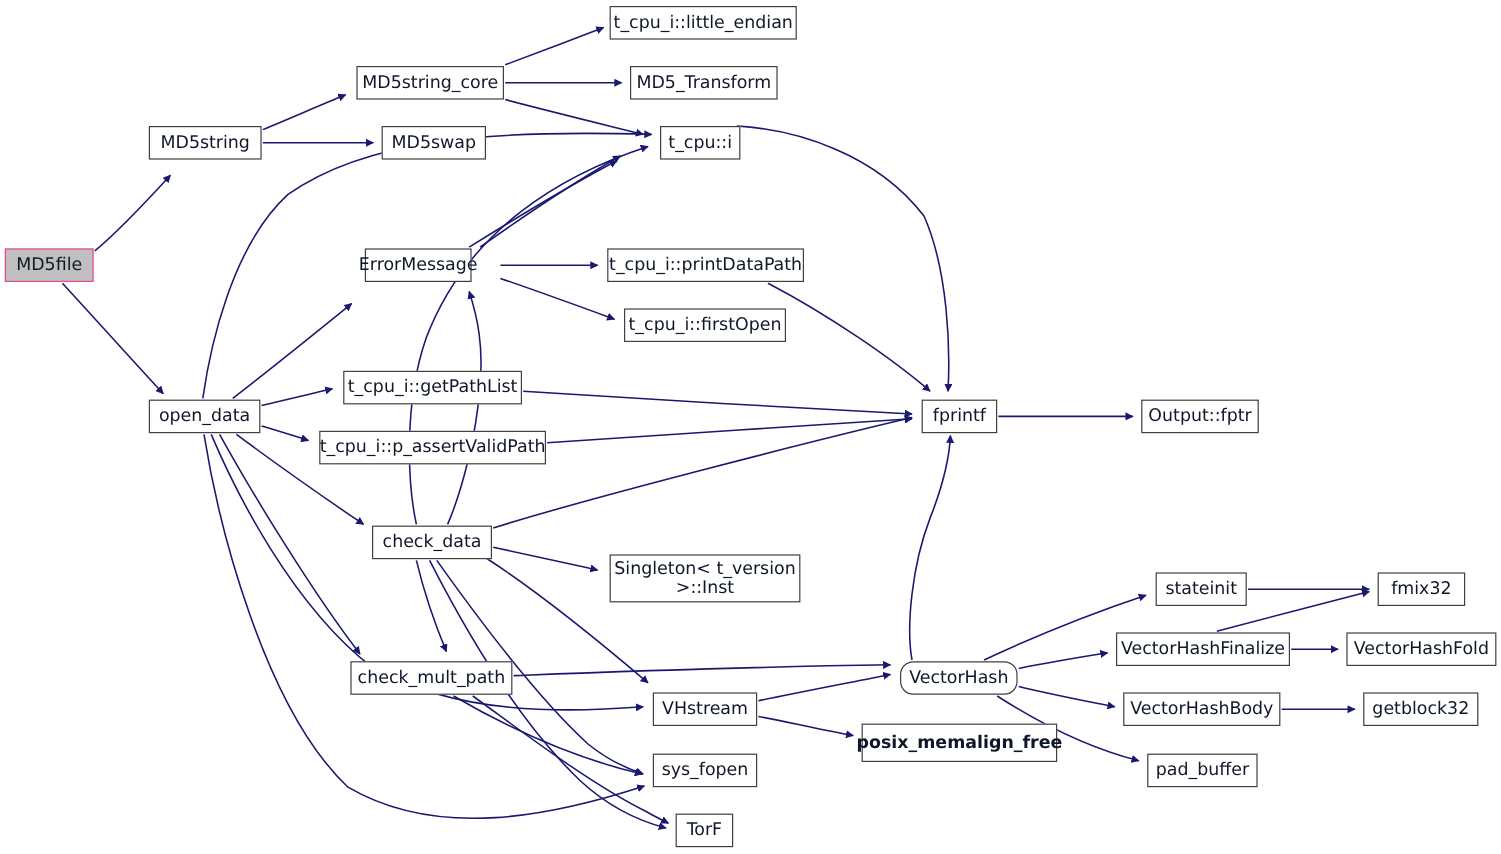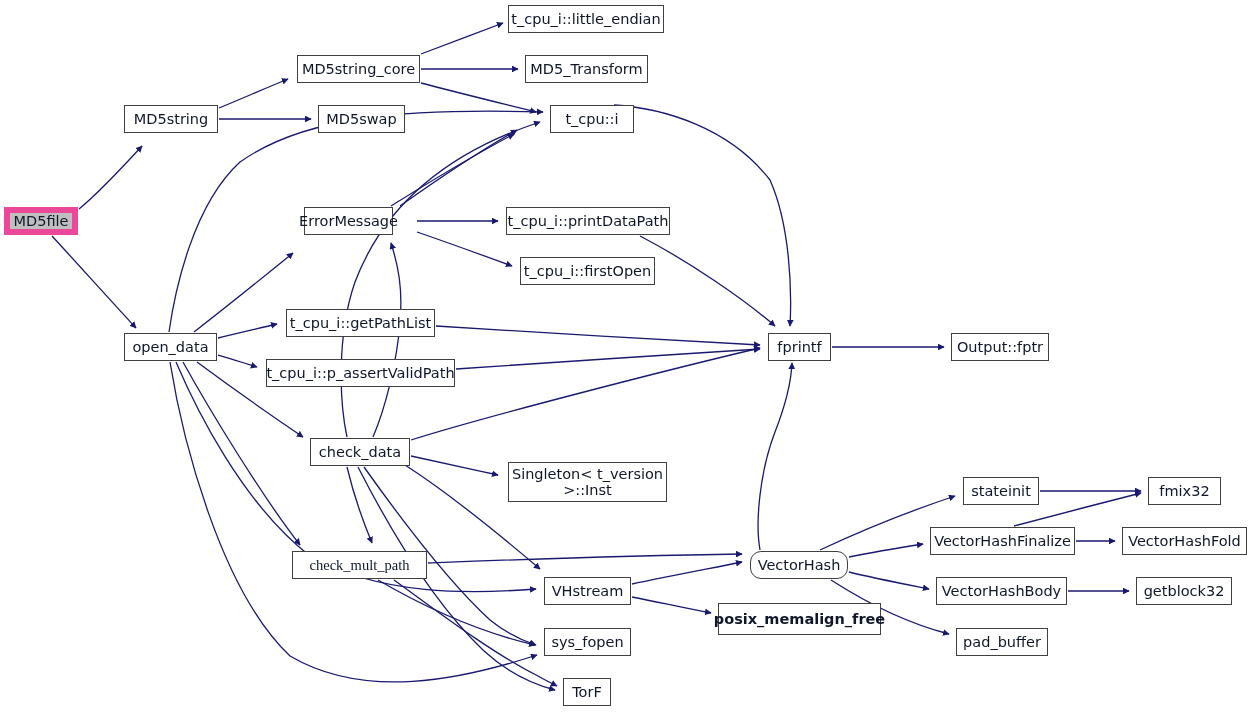--- a/index.html
+++ b/index.html
@@ -21,21 +21,21 @@
     align-items:center;
     justify-content:center;
     text-align:center;
     font-size:14.5px;
     line-height:1.12;
     white-space:pre-line;
     letter-spacing:0px;
   }
   .node.current{
     background:#bfbfbf;
-    border:6px solid #ec4899;
+    border:1px solid #ec4899;
   }
 </style>
 </head>
 <body>
 
 <div id="canvas">
   <svg id="edges" xmlns="http://www.w3.org/2000/svg">
     <defs>
       <marker id="arrow" viewBox="0 0 10 10" refX="9" refY="5" markerWidth="5.2" markerHeight="5.2" orient="auto-start-reverse">
         <path d="M 0 0 L 10 5 L 0 10 z" fill="#191970"></path>
@@ -90,37 +90,37 @@
         <path d="M 832,347 L 944,347" fill="none" stroke="#191970" stroke-width="1.3" marker-end="url(#arrow)"></path>
       </g>
   </svg>
   <div id="node-layer">
       <div class="node current" style="left: 4px; top: 207px; width: 74px; height: 28px;">MD5file</div>
       <div class="node" style="left: 124px; top: 105px; width: 94px; height: 28px;">MD5string</div>
       <div class="node" style="left: 297px; top: 55px; width: 123px; height: 28px;">MD5string_core</div>
       <div class="node" style="left: 318px; top: 105px; width: 87px; height: 28px;">MD5swap</div>
       <div class="node" style="left: 508px; top: 5px; width: 156px; height: 28px;">t_cpu_i::little_endian</div>
       <div class="node" style="left: 525px; top: 55px; width: 123px; height: 28px;">MD5_Transform</div>
-      <div class="node" style="left: 550px; top: 105px; width: 84px; height: 28px;">t_cpu::i</div>
+      <div class="node" style="left: 550px; top: 105px; width: 67px; height: 28px;">t_cpu::i</div>
       <div class="node" style="left: 304px; top: 207px; width: 89px; height: 28px;">ErrorMessage</div>
       <div class="node" style="left: 506px; top: 207px; width: 164px; height: 28px;">t_cpu_i::printDataPath</div>
       <div class="node" style="left: 520px; top: 257px; width: 135px; height: 28px;">t_cpu_i::firstOpen</div>
       <div class="node" style="left: 124px; top: 333px; width: 93px; height: 28px;">open_data</div>
       <div class="node" style="left: 286px; top: 309px; width: 149px; height: 28px;">t_cpu_i::getPathList</div>
       <div class="node" style="left: 266px; top: 359px; width: 189px; height: 28px;">t_cpu_i::p_assertValidPath</div>
       <div class="node" style="left: 768px; top: 333px; width: 63px; height: 28px;">fprintf</div>
       <div class="node" style="left: 951px; top: 333px; width: 98px; height: 28px;">Output::fptr</div>
       <div class="node" style="left: 310px; top: 438px; width: 100px; height: 28px;">check_data</div>
       <div class="node" style="left: 508px; top: 462px; width: 159px; height: 40px;">Singleton&lt; t_version
 &gt;::Inst</div>
       <div class="node" style="left: 963px; top: 477px; width: 76px; height: 28px;">stateinit</div>
       <div class="node" style="left: 1148px; top: 477px; width: 73px; height: 28px;">fmix32</div>
       <div class="node" style="left: 930px; top: 527px; width: 145px; height: 28px;">VectorHashFinalize</div>
       <div class="node" style="left: 1122px; top: 527px; width: 125px; height: 28px;">VectorHashFold</div>
-      <div class="node" style="left: 292px; top: 551px; width: 135px; height: 28px; font-family: Liberation Serif, serif;">check_mult_path</div>
+      <div class="node" style="left: 292px; top: 551px; width: 135px; height: 28px;">check_mult_path</div>
       <div class="node" style="left: 750px; top: 551px; width: 98px; height: 28px; border-radius: 11px;">VectorHash</div>
       <div class="node" style="left: 936px; top: 577px; width: 131px; height: 28px;">VectorHashBody</div>
       <div class="node" style="left: 1136px; top: 577px; width: 96px; height: 28px;">getblock32</div>
       <div class="node" style="left: 544px; top: 577px; width: 87px; height: 28px;">VHstream</div>
       <div class="node" style="left: 718px; top: 603px; width: 163px; height: 32px; font-weight: bold;">posix_memalign_free</div>
       <div class="node" style="left: 544px; top: 628px; width: 87px; height: 28px;">sys_fopen</div>
       <div class="node" style="left: 956px; top: 628px; width: 92px; height: 28px;">pad_buffer</div>
       <div class="node" style="left: 563px; top: 678px; width: 48px; height: 28px;">TorF</div>
     </div>
 </div>

